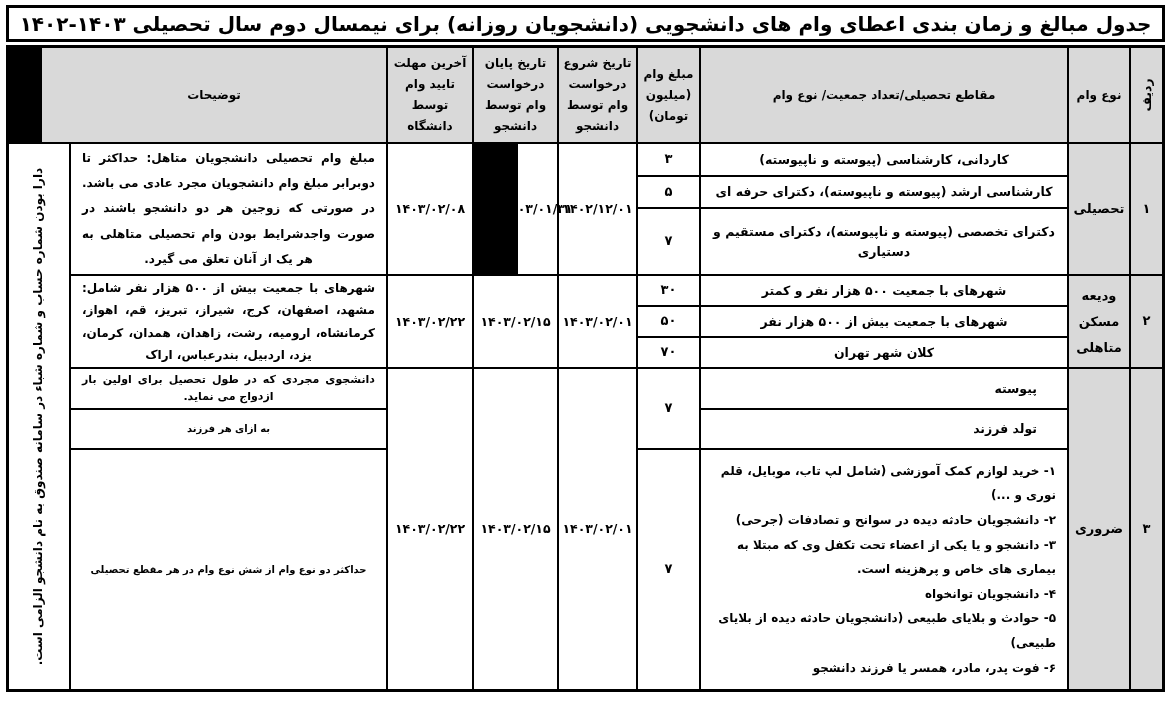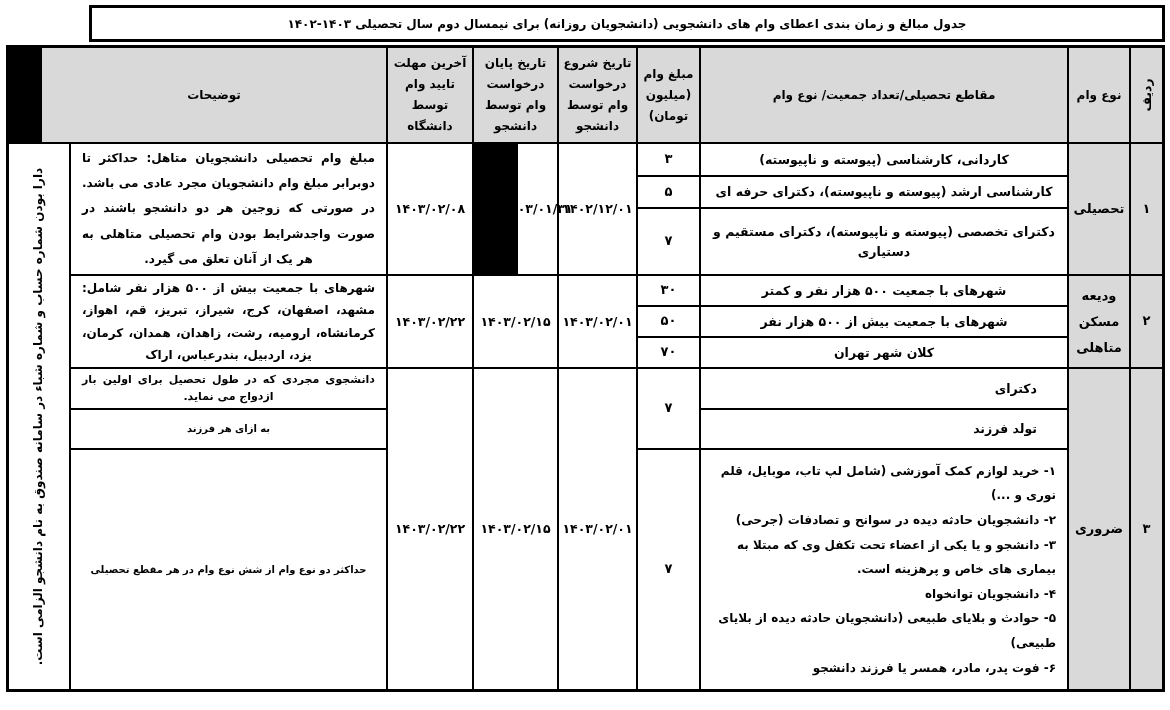--- a/index.html
+++ b/index.html
@@ -1,20 +1,20 @@
 <!DOCTYPE html>
 <html lang="fa" dir="rtl"><head>
 <meta charset="utf-8">
 <style>
   html,body{margin:0;padding:0;background:#fff;}
   .page{position:relative;width:1170px;height:710px;background:#fff;direction:rtl;
         font-family:"DejaVu Sans",sans-serif;color:#000;overflow:hidden;}
-  .title-box{position:absolute;right:5px;top:5px;width:1076px;height:37px;box-sizing:border-box;
+  .title-box{position:absolute;right:5px;top:5px;width:1159px;height:37px;box-sizing:border-box;
         border:3px solid #000;background:#fff;display:flex;align-items:center;justify-content:center;
-        font-size:12px;font-weight:bold;}
+        font-size:20px;font-weight:bold;}
   .tbl{position:absolute;right:5px;top:45px;display:grid;
         grid-template-columns:31px 60px 366px 61px 77px 83px 84px 315px 60px;
         grid-template-rows:94px 31px 30px 65px 29px 29px 29px 39px 38px 239px;
         gap:2px;background:#000;border:3px solid #000;}
   .c{background:#fff;display:flex;align-items:center;justify-content:center;text-align:center;
         font-weight:bold;font-size:12.5px;line-height:1.6;overflow:visible;padding:0 2px;}
   .gray{background:#d9d9d9;}
   .hdr{font-size:12px;line-height:1.75;padding:0 1px;}
   .lvl{font-size:12.5px;}
   .amt{font-size:13px;}
@@ -83,21 +83,21 @@
     <div class="c amt" style="grid-column:4;grid-row:7;">۷۰</div>
     <div class="c date" style="grid-column:5;grid-row:5 / span 3;">۱۴۰۳/۰۲/۰۱</div>
     <div class="c date" style="grid-column:6;grid-row:5 / span 3;">۱۴۰۳/۰۲/۱۵</div>
     <div class="c date" style="grid-column:7;grid-row:5 / span 3;">۱۴۰۳/۰۲/۲۲</div>
     <div class="c" style="grid-column:8;grid-row:5 / span 3;">
       <div class="note-par tight">شهرهای با جمعیت بیش از ۵۰۰ هزار نفر شامل: مشهد، اصفهان، کرج، شیراز، تبریز، قم، اهواز، کرمانشاه، ارومیه، رشت، زاهدان، همدان، کرمان، یزد، اردبیل، بندرعباس، اراک</div>
     </div>
 
     <div class="c gray amt" style="grid-column:1;grid-row:8 / span 3;">۳</div>
     <div class="c gray typ" style="grid-column:2;grid-row:8 / span 3;">ضروری</div>
-    <div class="c lvl rt" style="grid-column:3;grid-row:8;">دکترای</div>
+    <div class="c lvl rt" style="grid-column:3;grid-row:8;">پیوسته</div>
     <div class="c lvl rt" style="grid-column:3;grid-row:9;">تولد فرزند</div>
     <div class="c" style="grid-column:3;grid-row:10;">
       <div class="list">
         <div class="list-line">۱- خرید لوازم کمک آموزشی (شامل لپ تاب، موبایل، قلم نوری و ...)</div>
         <div class="list-line">۲- دانشجویان حادثه دیده در سوانح و تصادفات (جرحی)</div>
         <div class="list-line">۳- دانشجو و یا یکی از اعضاء تحت تکفل وی که مبتلا به بیماری های خاص و پرهزینه است.</div>
         <div class="list-line">۴- دانشجویان توانخواه</div>
         <div class="list-line">۵- حوادث و بلایای طبیعی (دانشجویان حادثه دیده از بلایای طبیعی)</div>
         <div class="list-line">۶- فوت پدر، مادر، همسر یا فرزند دانشجو</div>
       </div>

